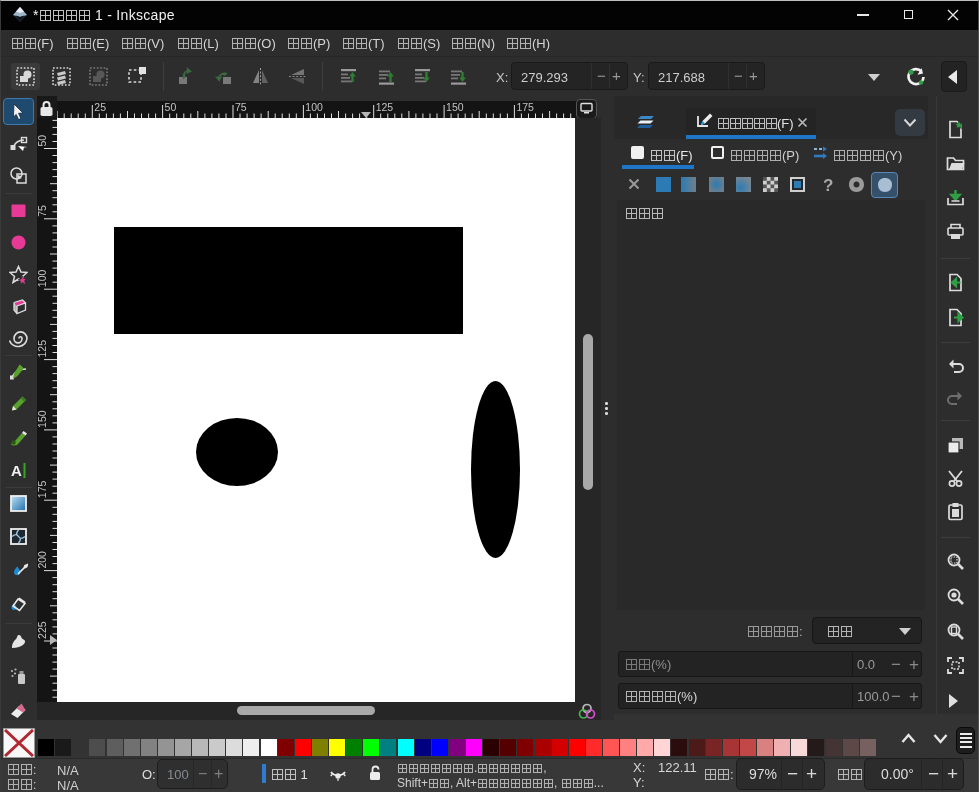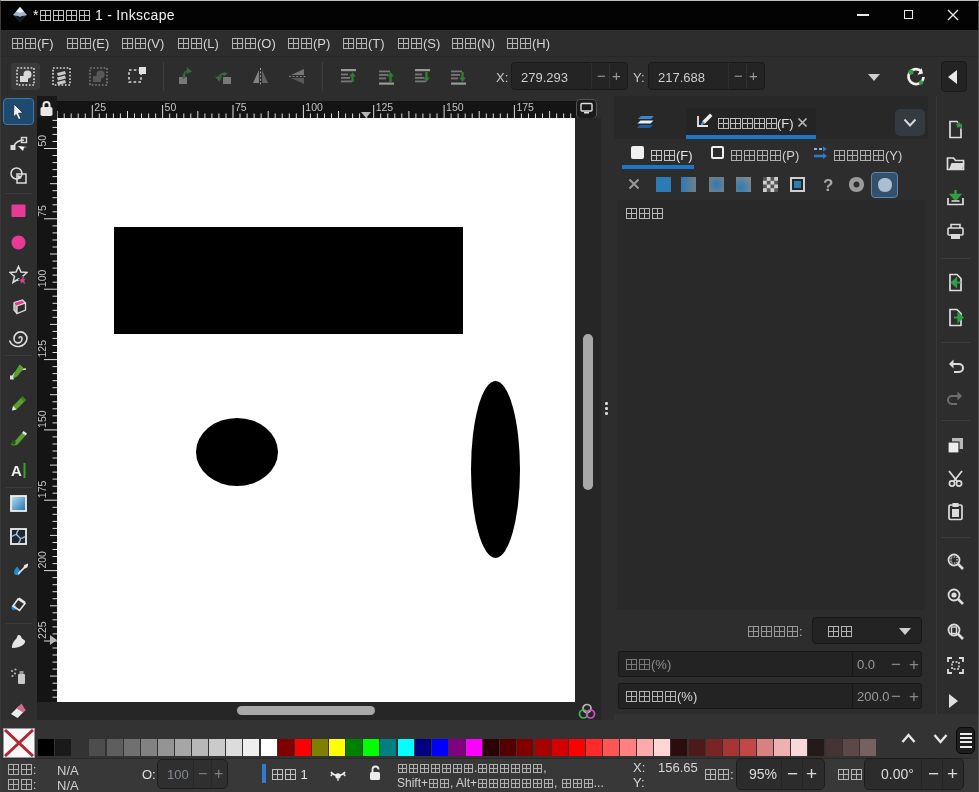--- a/index.html
+++ b/index.html
@@ -350,21 +350,21 @@
 <div class="a" style="left:899px;top:628px;width:0;height:0;border-left:6px solid transparent;border-right:6px solid transparent;border-top:7px solid #cfcfcf"></div>
 <div class="a" style="left:618px;top:651px;width:304px;height:26px;background:#232323;border:1px solid #171717;border-radius:3px"></div>
 <div class="sep" style="left:852px;top:652px;height:24px;background:#171717"></div>
 <div class="a" style="left:625px;top:657px;color:#8f8f8f;font-size:13px;white-space:nowrap;"><span class="c"></span><span class="c"></span>(%)</div>
 <div class="a" style="left:857px;top:657px;color:#9a9a9a;font-size:13px;white-space:nowrap;">0.0</div>
 <div class="pm" style="left:891px;top:656px;font-size:17px;color:#8a8a8a">−</div>
 <div class="pm" style="left:909px;top:656px;font-size:17px;color:#8a8a8a">+</div>
 <div class="a" style="left:618px;top:683px;width:304px;height:26px;background:#232323;border:1px solid #171717;border-radius:3px"></div>
 <div class="sep" style="left:852px;top:684px;height:24px;background:#171717"></div>
 <div class="a" style="left:625px;top:689px;color:#d8d8d8;font-size:13px;white-space:nowrap;"><span class="c"></span><span class="c"></span><span class="c"></span><span class="c"></span>(%)</div>
-<div class="a" style="left:857px;top:689px;color:#9a9a9a;font-size:13px;white-space:nowrap;">200.0</div>
+<div class="a" style="left:857px;top:689px;color:#9a9a9a;font-size:13px;white-space:nowrap;">100.0</div>
 <div class="pm" style="left:891px;top:688px;font-size:17px;color:#8a8a8a">−</div>
 <div class="pm" style="left:909px;top:688px;font-size:17px;color:#8a8a8a">+</div>
 <div class="a" style="left:928px;top:96px;width:51px;height:618px;background:#2d2d2d"></div>
 <div class="sep" style="left:936px;top:96px;height:618px;background:#383838"></div>
 <svg class="a" style="left:946px;top:120px;opacity:1" width="19" height="19" viewBox="0 0 19 19">
     <path d="M4 1.5 h7 l4 4 V17.5 h-11z" fill="none" stroke="#dcdcdc" stroke-width="1.7"></path>
     <path d="M13 1 l1.2 2.5 2.8.3 -2 1.9 .5 2.8 -2.5-1.3 -2.5 1.3 .5-2.8 -2-1.9 2.8-.3z" fill="#2f9e44" stroke="#2d2d2d" stroke-width=".6"></path>
   </svg>
 <svg class="a" style="left:946px;top:154px;opacity:1" width="19" height="19" viewBox="0 0 19 19">
     <path d="M1.5 4 h6 l2 2.5 h8 V15.5 h-16z" fill="none" stroke="#dcdcdc" stroke-width="1.7"></path>
@@ -520,25 +520,25 @@
 <path d="M3.3 9.3 l-1.6 1.6 M14.7 9.3 l1.6 1.6 M9 13.8 v2" stroke="#ececec" stroke-width="1.4"></path>
   </svg>
 <svg class="a" style="left:367px;top:764px" width="16" height="17" viewBox="0 0 16 17">
 <rect x="3" y="8" width="10" height="8" rx="1.5" fill="#ececec"></rect>
 <path d="M5.5 8 V5.5 a3 3 0 0 1 6 0" fill="none" stroke="#ececec" stroke-width="1.8"></path>
   </svg>
 <div class="a" style="left:397px;top:761px;color:#cfcfcf;font-size:12px;white-space:nowrap;"><span class="c s"></span><span class="c s"></span><span class="c s"></span><span class="c s"></span><span class="c s"></span><span class="c s"></span><span class="c s"></span>.<span class="c s"></span><span class="c s"></span><span class="c s"></span><span class="c s"></span><span class="c s"></span><span class="c s"></span>,</div>
 <div class="a" style="left:397px;top:776px;color:#cfcfcf;font-size:12px;white-space:nowrap;">Shift+<span class="c s"></span><span class="c s"></span>, Alt+<span class="c s"></span><span class="c s"></span><span class="c s"></span><span class="c s"></span><span class="c s"></span><span class="c s"></span><span class="c s"></span>, <span class="c s"></span><span class="c s"></span><span class="c s"></span>...</div>
 <div class="a" style="left:633px;top:760px;color:#d6d6d6;font-size:13px;white-space:nowrap;">X:</div>
 <div class="a" style="left:633px;top:775px;color:#d6d6d6;font-size:13px;white-space:nowrap;">Y:</div>
-<div class="a" style="left:658px;top:760px;color:#d6d6d6;font-size:13px;white-space:nowrap;">156.65</div>
+<div class="a" style="left:658px;top:760px;color:#d6d6d6;font-size:13px;white-space:nowrap;">122.11</div>
 <div class="a" style="left:658px;top:803px;color:#d6d6d6;font-size:13px;white-space:nowrap;">225.21</div>
 <div class="a" style="left:704px;top:767px;color:#d6d6d6;font-size:13px;white-space:nowrap;"><span class="c"></span><span class="c"></span>:</div>
 <div class="a" style="left:736px;top:758px;width:89px;height:32px;background:#2c2c2c;border:1px solid #1d1d1d;border-radius:5px"></div>
-<div class="a" style="left:749px;top:766px;color:#dcdcdc;font-size:14px;white-space:nowrap;">95%</div>
+<div class="a" style="left:749px;top:766px;color:#dcdcdc;font-size:14px;white-space:nowrap;">97%</div>
 <div class="sep" style="left:781px;top:759px;height:30px;background:#242424"></div>
 <div class="pm" style="left:787px;top:764px;font-size:19px;color:#d8d8d8">−</div>
 <div class="sep" style="left:802px;top:759px;height:30px;background:#242424"></div>
 <div class="pm" style="left:806px;top:764px;font-size:19px;color:#d8d8d8">+</div>
 <div class="a" style="left:837px;top:767px;color:#d6d6d6;font-size:13px;white-space:nowrap;"><span class="c"></span><span class="c"></span>:</div>
 <div class="a" style="left:864px;top:758px;width:100px;height:32px;background:#2c2c2c;border:1px solid #1d1d1d;border-radius:5px"></div>
 <div class="a" style="left:881px;top:766px;color:#dcdcdc;font-size:14px;white-space:nowrap;">0.00°</div>
 <div class="sep" style="left:921px;top:759px;height:30px;background:#242424"></div>
 <div class="pm" style="left:928px;top:764px;font-size:19px;color:#d8d8d8">−</div>
 <div class="sep" style="left:942px;top:759px;height:30px;background:#242424"></div>

